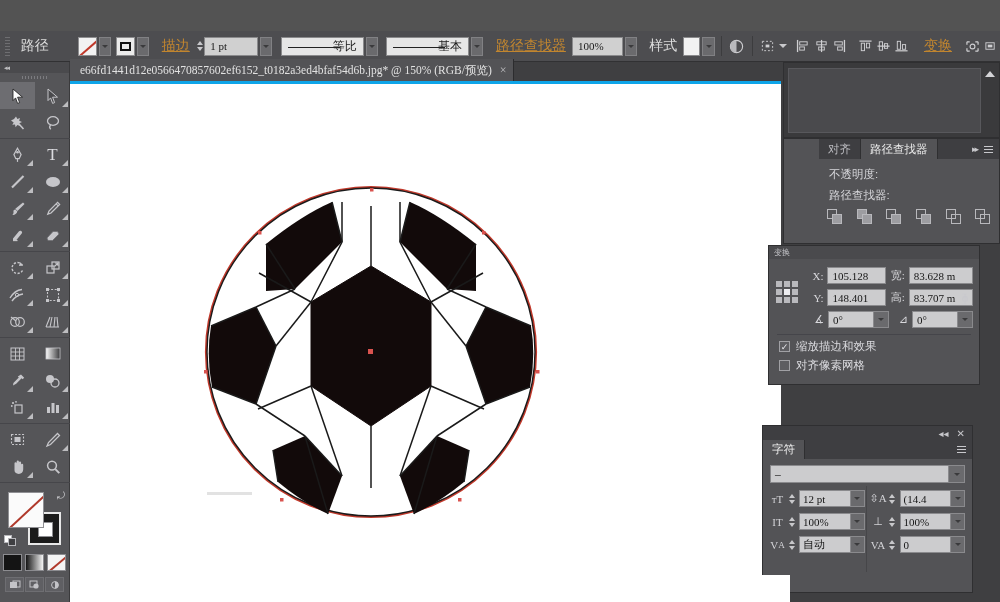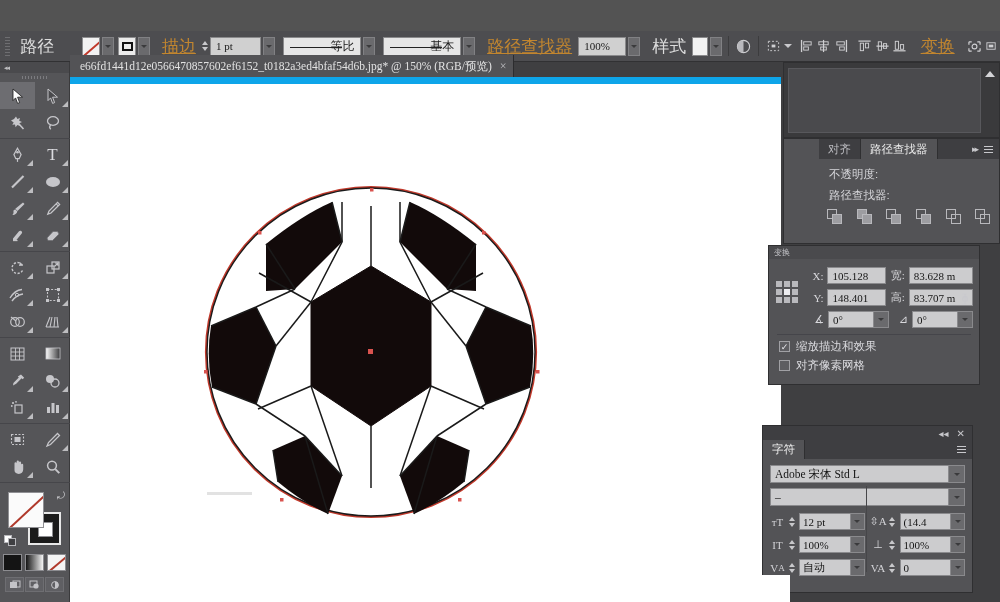--- a/index.html
+++ b/index.html
@@ -55,21 +55,21 @@
 
   
   .ctrlbar {
     position:absolute; left:0; top:31px; width:1000px; height:31px;
     background:#4d4d50; border-bottom:1px solid #313133;
     display:flex; align-items:center; padding-left:4px;
   }
   .grip { width:8px; height:22px; display:flex; flex-direction:column;
           justify-content:center; gap:2px; margin-right:4px; }
   .grip b { display:block; height:1px; background:#6e6e71; width:5px; margin-left:1px;}
-  .ctrl-label { color:#dcdcdc; font-size:17px; padding:0 6px; white-space:nowrap;}
+  .ctrl-label { color:#dcdcdc; font-size:14px; padding:0 6px; white-space:nowrap;}
   .ctrl-label.orange { color:#c2862f; text-decoration:underline; }
   .cb-sep { width:1px; height:20px; background:#3c3c3e; margin:0 6px; }
   .swatch-box {
     width:22px;height:19px;background:#f2f2f2;border:1px solid #8e8e90;
     position:relative; overflow:hidden;
   }
   .swatch-none::after{
     content:""; position:absolute; left:-4px; top:8px; width:30px; height:1.5px;
     background:#c0392b; transform:rotate(-41deg);
   }
@@ -100,21 +100,21 @@
   }
   .style-sw { width:20px;height:19px;background:#f2f2f2;border:1px solid #8a8a8c;}
   .icon-btn {
     width:22px;height:22px;display:flex;align-items:center;justify-content:center;
     color:#cfcfd2;
   }
 
   
   .tabbar {
     position:absolute; left:70px; top:62px; width:711px; height:22px;
-    background:#3f3f41; border-bottom:7px solid #0ea5e9;
+    background:#3f3f41; border-bottom:3px solid #0ea5e9;
     display:flex; align-items:flex-end;
   }
   .doctab {
     height:22px; background:#535356; border-right:1px solid #2c2c2e;
     display:flex; align-items:center; padding:0 6px 0 10px; gap:8px;
     color:#e2e2e2; font-size:11.5px; white-space:nowrap;
     font-family:"Liberation Serif", serif;
   }
   .tab-close { color:#bcbcbf; font-size:12px; }
 
@@ -873,25 +873,20 @@
       <div class="ptab active">字符</div>
       <div class="ptabs-right">
         <span class="menu-burger">
             <b></b>
             <b></b>
             <b></b>
           </span>
       </div>
     </div>
     <div class="char-body">
-      <div class="fld-sel">Adobe 宋体 Std L
-        <span class="dd">
-            <span class="caret-sm"></span>
-          </span>
-      </div>
       <div class="fld-sel">–
         <span class="dd">
             <span class="caret-sm"></span>
           </span>
       </div>
       <div class="char-vsep"></div>
       <div class="char-grid">
         <div class="cg-cell">
           <span class="cg-ico">ᴛT</span>
           <span class="spin">

